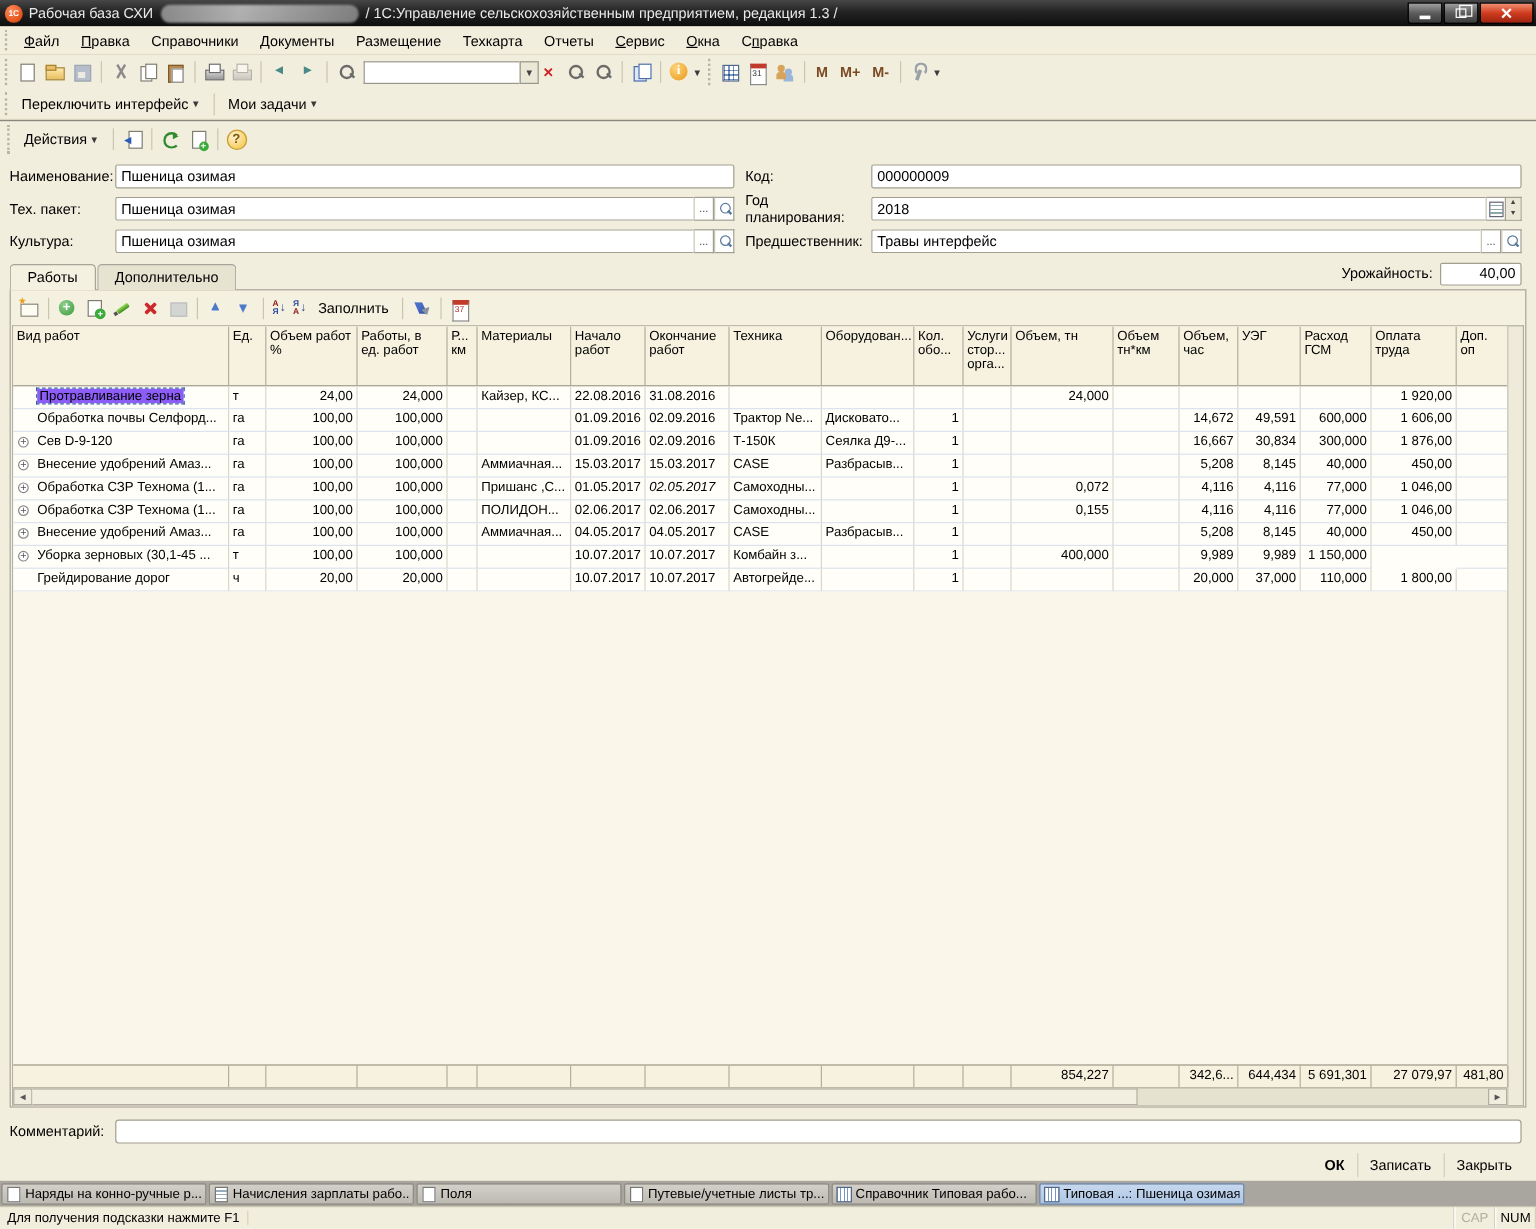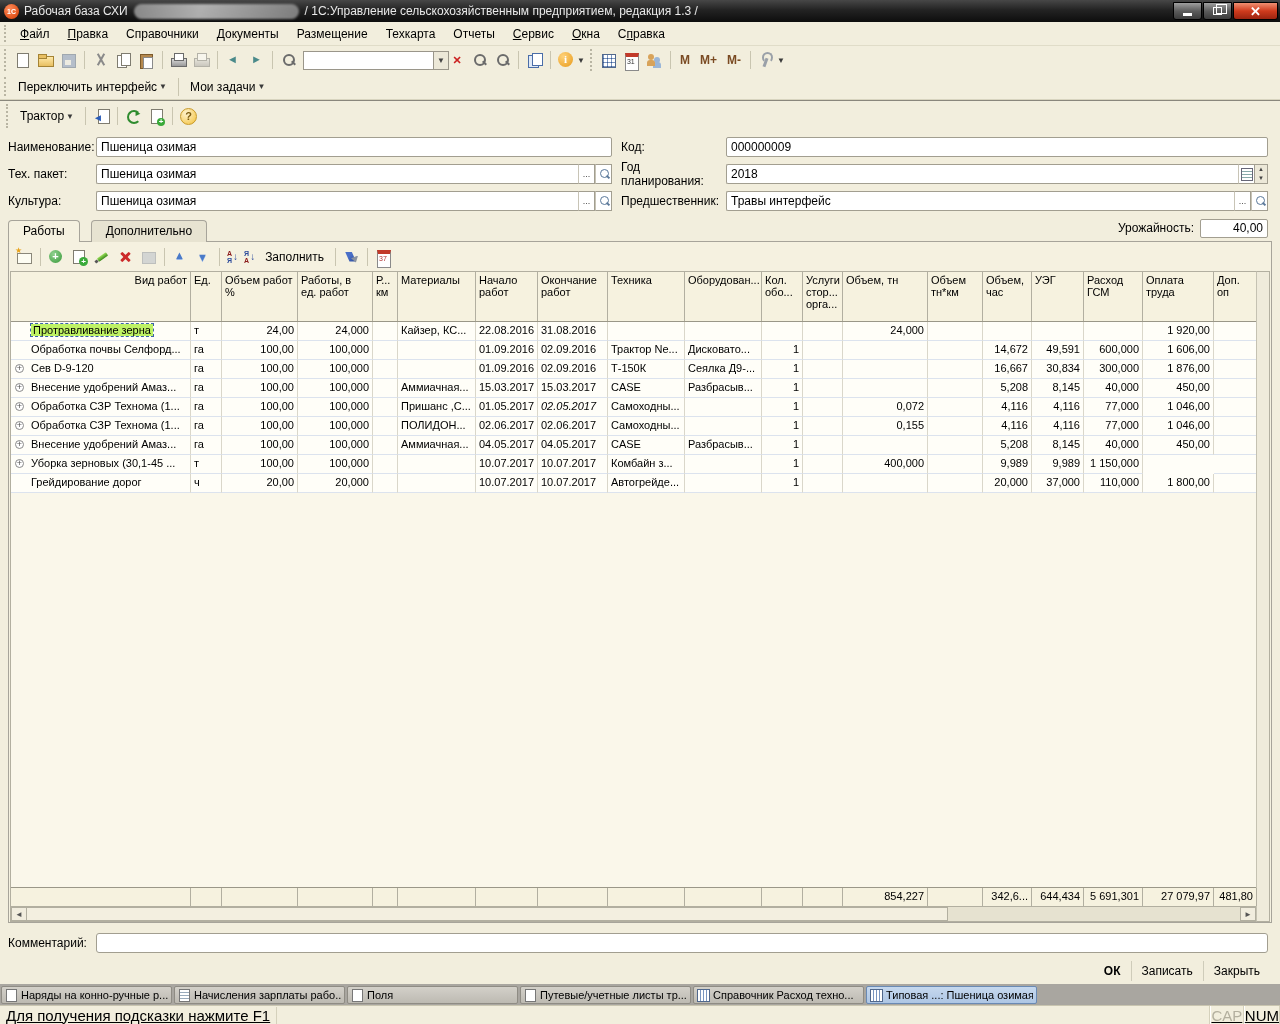--- a/index.html
+++ b/index.html
@@ -106,21 +106,21 @@
   .mag-btn::after { content:""; position:absolute; left:10px; top:11px; width:4px; height:2px; background:#5a789a; transform:rotate(45deg); }
   .calgrid-btn::before { content:""; width:10px; height:11px; background:repeating-linear-gradient(0deg,#fff 0 2px,#8aa 2px 3px); border:1px solid #667; }
   .spinner { width:13px; height:20px; border:1px solid #a29e90; border-left:none; display:flex; flex-direction:column; }
   .spinner span { flex:1; font-size:6px; color:#444; text-align:center; line-height:9px; background:#ece8d8; }
   .yield-row { height:26px; display:flex; align-items:center; flex:0 0 auto; padding:0 12px; position:relative; }
   .yield-box { width:68px; height:19px; background:#fff; border:1px solid #a29e90; border-radius:2px; text-align:right; padding:1px 4px; margin-left:6px; }
   .yield-group { margin-left:auto; display:flex; align-items:center; }
 
   
   .tabs { display:flex; padding-left:8px; margin-top:-22px; flex:0 0 auto; position:relative; z-index:2; }
-  .tab { padding:3px 14px 4px; border:1px solid #a7a49a; border-bottom:none; border-radius:4px 4px 0 0; background:#e7e3d1; margin-right:11px; position:relative; top:1px; }
+  .tab { padding:3px 14px 4px; border:1px solid #a7a49a; border-bottom:none; border-radius:4px 4px 0 0; background:#e7e3d1; margin-right:1px; position:relative; top:1px; }
   .tab.active { background:#f5f1e0; }
 
   
   .tabpanel { flex:1 1 auto; margin:0 8px; border:1px solid #a7a49a; background:#f5f1e0; display:flex; flex-direction:column; min-height:0; }
   .grid-toolbar { height:29px; display:flex; align-items:center; padding-left:4px; flex:0 0 auto; }
   .ic-newrow::before { content:""; position:absolute; left:1px; top:4px; width:13px; height:9px; background:#fdfdf3; border:1px solid #8a877a; }
   .ic-newrow::after { content:"★"; position:absolute; left:-1px; top:-3px; color:#e8a21a; font-size:8px; }
   .ic-add::before { content:"+"; position:absolute; left:1px; top:1px; width:13px; height:13px; border-radius:50%; background:radial-gradient(circle at 35% 30%, #8ed08e, #3a9a3a); color:#fff; font-weight:bold; font-size:11px; text-align:center; line-height:13px; }
   .ic-copyadd::before { content:""; position:absolute; left:2px; top:1px; width:10px; height:12px; background:#fff; border:1px solid #7f7c70; }
   .ic-copyadd::after { content:"+"; position:absolute; right:0; bottom:-1px; color:#fff; background:#3aaa3a; width:9px; height:9px; line-height:9px; text-align:center; border-radius:50%; font-size:8px; font-weight:bold; }
@@ -142,21 +142,21 @@
   .grid-main { flex:1 1 auto; display:flex; flex-direction:column; min-width:0; border:1px solid #b2afa0; border-right:none; background:#fbf8ec; }
   .vscroll { flex:0 0 14px; background:#efebdb; border:1px solid #b2afa0; border-left:1px solid #c5c2b2; }
   .ghead { display:flex; flex:0 0 50px; background:#f6f2df; border-bottom:1px solid #9a9788; overflow:hidden; }
   .hcell { flex:0 0 auto; border-right:1px solid #b2afa0; padding:2px 3px; font-size:11px; line-height:12px; overflow:hidden; }
   .grows { flex:0 0 auto; overflow:hidden; }
   .grow { display:flex; height:19px; background:#fffef8; }
   .gcell { flex:0 0 auto; border-right:1px solid #dad7ca; border-bottom:1px solid #dce3ee; padding:2px 3px; font-size:11px; white-space:nowrap; overflow:hidden; position:relative; }
   .gcell.ar { text-align:right; }
   .gcell.first { padding-left:20px; }
   .expand { position:absolute; left:4px; top:4px; width:9px; height:9px; border:1px solid #8a8a8a; border-radius:50%; font-size:9px; line-height:7px; text-align:center; color:#555; background:#fff; }
-  .sel { background:#bef264; outline:1px dashed #3b62a8; padding:0 2px; }
+  .sel { background:#8b5cf6; outline:1px dashed #3b62a8; padding:0 2px; }
   .gfiller { flex:1 1 auto; background:#faf7ea; }
   .gtotals { display:flex; flex:0 0 19px; background:#f6f2df; border-top:1px solid #9a9788; }
   .gtotals .gcell { border-right:1px solid #b2afa0; border-bottom:none; }
   .hscroll { flex:0 0 15px; display:flex; background:#e6e2d0; border-top:1px solid #b2afa0; }
   .hs-arrow { flex:0 0 16px; background:#f1edde; border:1px solid #b2afa0; font-size:8px; color:#555; display:flex; align-items:center; justify-content:center; }
   .hs-thumb { flex:0 0 74%; background:#f3efe0; border:1px solid #b2afa0; border-left:none; }
   .hs-track { flex:1 1 auto; }
 
   
   .comment-row { flex:0 0 30px; display:flex; align-items:center; padding:0 12px 0 8px; margin-top:5px; }
@@ -171,21 +171,21 @@
   .taskbar { flex:0 0 21px; background:#a9a6a0; display:flex; align-items:center; padding:1px 1px; gap:2px; }
   .task-item { flex:0 0 171px; height:18px; background:linear-gradient(#d3d0c9,#bdbab2); border:1px solid #8f8c84; border-radius:2px; display:flex; align-items:center; padding:0 3px; font-size:11px; overflow:hidden; white-space:nowrap; }
   .task-item.active { background:linear-gradient(#c6d8ee,#aec6e4); border-color:#6a8ab4; }
   .ticon { width:12px; height:12px; flex:0 0 auto; margin-right:4px; position:relative; }
   .document-ticon::before { content:""; position:absolute; left:1px; top:0; width:9px; height:11px; background:#fff; border:1px solid #777; }
   .list-ticon::before { content:""; position:absolute; left:1px; top:0; width:9px; height:11px; background:repeating-linear-gradient(0deg,#fff 0 2px,#9ab 2px 3px); border:1px solid #777; }
   .table-ticon::before { content:""; position:absolute; left:0; top:0; width:11px; height:11px; background:repeating-linear-gradient(90deg,#fff 0 2px,#7a96c0 2px 3px); border:1px solid #51688c; }
   .tlabel { overflow:hidden; text-overflow:clip; }
 
   
-  .statusbar { flex:0 0 19px; background:#f2eedd; border-top:1px solid #c9c5b0; display:flex; align-items:center; font-size:15px;text-decoration:underline; }
+  .statusbar { flex:0 0 19px; background:#f2eedd; border-top:1px solid #c9c5b0; display:flex; align-items:center; font-size:11px; }
   .status-hint { padding:0 6px; border-right:1px solid #d5d1bc; flex:0 0 auto; }
   .status-fill { flex:1 1 auto; border-right:1px solid #d5d1bc; align-self:stretch; }
   .status-cell { flex:0 0 34px; text-align:center; border-right:1px solid #d5d1bc; border-left:1px solid #fff; align-self:stretch; display:flex; align-items:center; justify-content:center; }
   .cap { color:#b3af9e; }
 </style>
 </head>
 <body>
 
 <div class="titlebar">
   <div class="app-logo">1С</div>
@@ -314,21 +314,21 @@
       <span>Мои задачи</span>
       <span class="drop">▼</span>
     </div>
 </div>
 
 <div class="form">
 
   <div class="actionbar">
     <div class="grip"></div>
     <div class="actions-btn">
-        <span>Трактор</span>
+        <span>Действия</span>
         <span class="drop">▼</span>
       </div>
     <div class="tsep"></div>
     <div class="tbtn">
         <span class="ic ic-actimport"></span>
       </div>
     <div class="tsep"></div>
     <div class="tbtn">
         <span class="ic ic-refresh"></span>
       </div>
@@ -444,21 +444,21 @@
         </div>
       <div class="tsep"></div>
       <div class="tbtn">
           <span class="ic ic-cal ic-cal37"></span>
         </div>
     </div>
 
     <div class="grid-wrap">
       <div class="grid-main">
         <div class="ghead" id="grid-head">
-            <div class="hcell" style="width: 180px; text-align: right;">Вид работ</div>
+            <div class="hcell" style="width: 180px;">Вид работ</div>
             <div class="hcell" style="width: 31px;">Ед.</div>
             <div class="hcell" style="width: 76px;">Объем работ %</div>
             <div class="hcell" style="width: 75px;">Работы, в ед. работ</div>
             <div class="hcell" style="width: 25px;">Р... км</div>
             <div class="hcell" style="width: 78px;">Материалы</div>
             <div class="hcell" style="width: 62px;">Начало работ</div>
             <div class="hcell" style="width: 70px;">Окончание работ</div>
             <div class="hcell" style="width: 77px;">Техника</div>
             <div class="hcell" style="width: 77px;">Оборудован...</div>
             <div class="hcell" style="width: 41px;">Кол. обо...</div>
@@ -719,21 +719,21 @@
     <div class="task-item">
       <span class="ticon document-ticon"></span>
       <span class="tlabel">Поля</span>
     </div>
     <div class="task-item">
       <span class="ticon document-ticon"></span>
       <span class="tlabel">Путевые/учетные листы тр...</span>
     </div>
     <div class="task-item">
       <span class="ticon table-ticon"></span>
-      <span class="tlabel">Справочник Расход техно...</span>
+      <span class="tlabel">Справочник Типовая рабо...</span>
     </div>
     <div class="task-item active">
       <span class="ticon table-ticon"></span>
       <span class="tlabel">Типовая ...: Пшеница озимая</span>
     </div>
   </div>
 
 <div class="statusbar">
   <span class="status-hint">Для получения подсказки нажмите F1</span>
   <div class="status-fill"></div>

